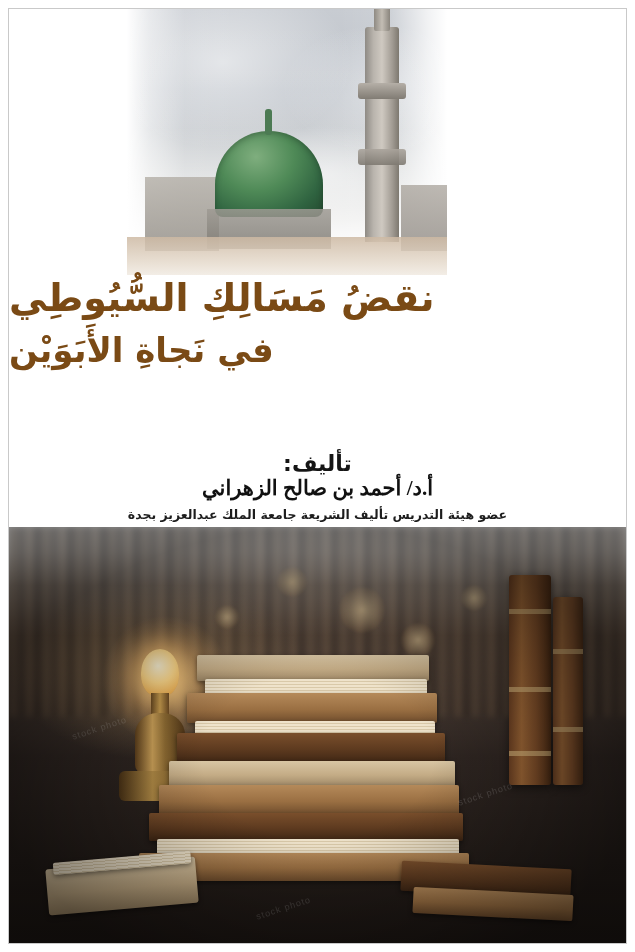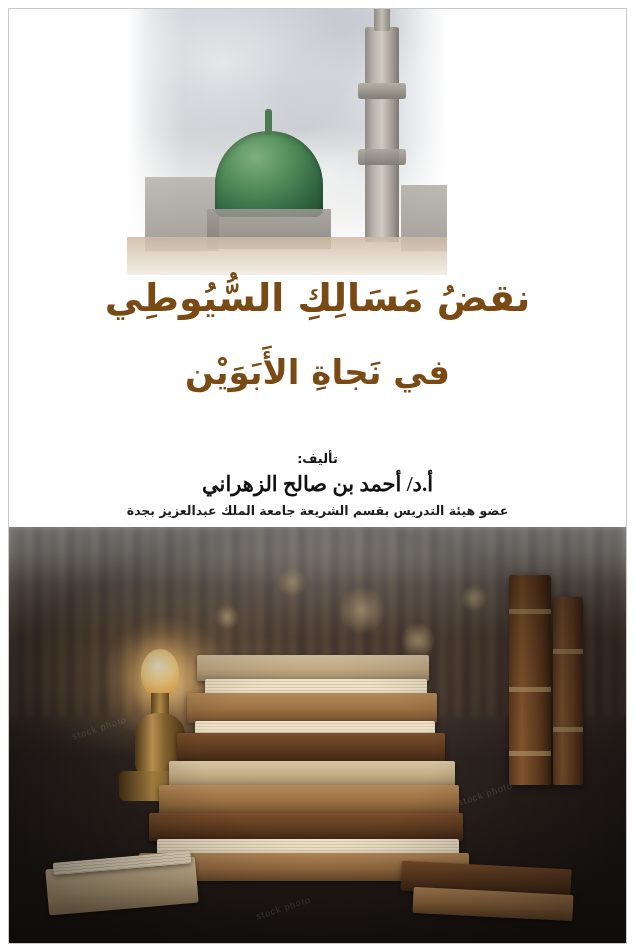--- a/index.html
+++ b/index.html
@@ -178,53 +178,51 @@
     background: linear-gradient(to bottom, #cdb9a3, #e6dbcd 60%, #f6f2ec 100%);
     opacity: .85;
   }
 
   
   .title-block {
     position: absolute;
     left: 0;
     top: 262px;
     width: 100%;
-    text-align: center;
+    text-align: left;
     color: #6b3f12;
   }
   .title-line {
     font-family: "DejaVu Sans", "Liberation Sans", sans-serif;
     font-weight: bold;
     font-size: 38px;
     line-height: 1.45;
     letter-spacing: 0;
     color: #7a4a15;
     text-shadow: 0 1px 0 rgba(255,255,255,.7);
     direction: rtl;
   }
   .title-line.second {
     font-size: 34px;
-    margin-top: 22px;
   }
 
   
   .author-block {
     position: absolute;
     left: 0;
     top: 442px;
     width: 100%;
     text-align: center;
     direction: rtl;
     color: #1b1b1b;
   }
   .author-label {
     font-family: "DejaVu Sans", "Liberation Sans", sans-serif;
-    font-size: 13px;
+    font-size: 22px;
     font-weight: bold;
-    margin-bottom: 6px;
     color: #151515;
   }
   .author-name {
     font-family: Liberation Serif, serif;
     font-size: 21px;
     font-weight: bold;
     margin-bottom: 6px;
     color: #111111;
   }
   .author-affil {
@@ -383,21 +381,21 @@
       </div>
 
       <div class="title-block">
         <div class="title-line">نقضُ مَسَالِكِ السُّيُوطِي</div>
         <div class="title-line second">في نَجاةِ الأَبَوَيْن</div>
       </div>
 
       <div class="author-block">
         <div class="author-label">تأليف:</div>
         <div class="author-name">أ.د/ أحمد بن صالح الزهراني</div>
-        <div class="author-affil">عضو هيئة التدريس بقسم الشريعة   جامعة الملك عبدالعزيز  بجدة</div>
+        <div class="author-affil">عضو هيئة التدريس تأليف الشريعة   جامعة الملك عبدالعزيز  بجدة</div>
       </div>
 
     </div>
 
     <div class="lower">
       <div class="shelf-blur"></div>
 
       <div class="bokeh" style="left:330px; top:60px; width:46px; height:46px;"></div>
       <div class="bokeh" style="left:392px; top:96px; width:34px; height:34px;"></div>
       <div class="bokeh" style="left:268px; top:40px; width:30px; height:30px;"></div>

